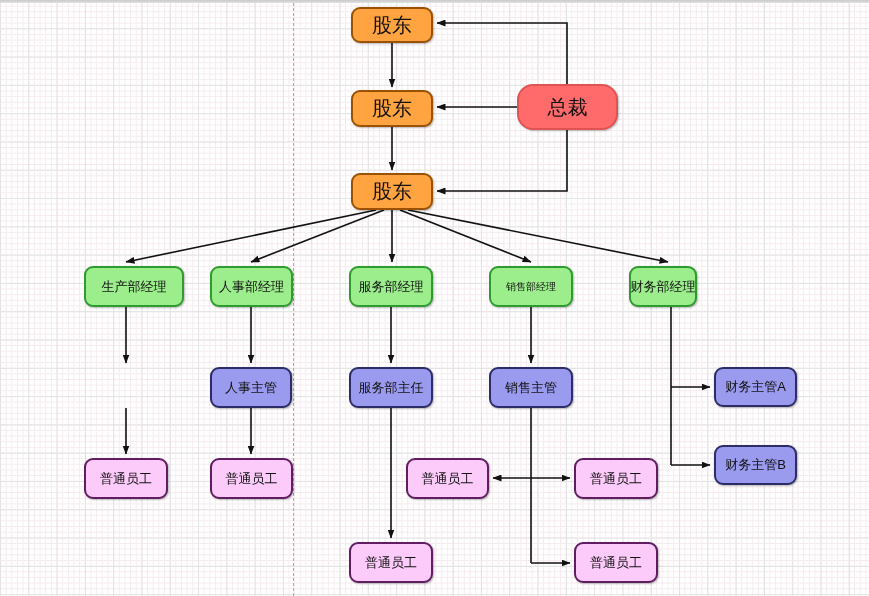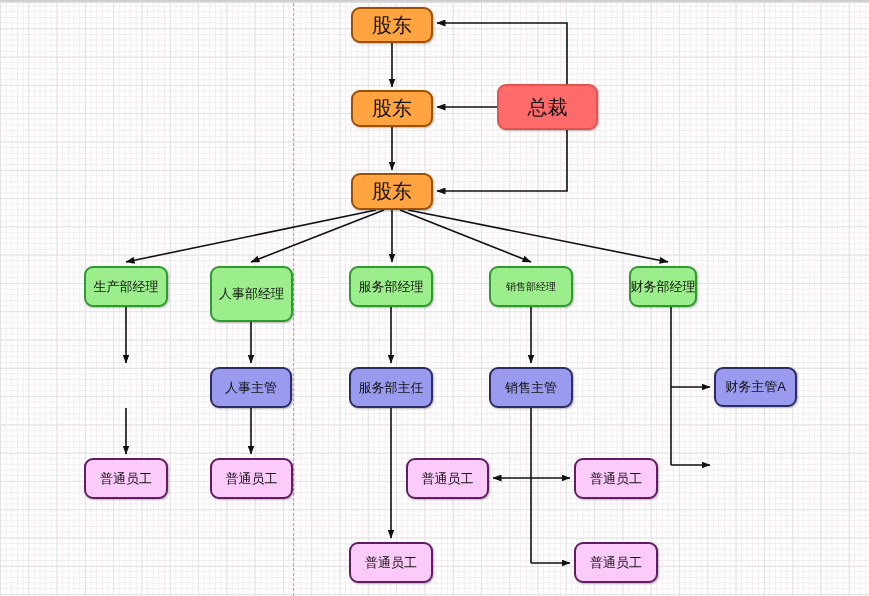--- a/index.html
+++ b/index.html
@@ -106,27 +106,27 @@
   <div class="node-layer">
       <div class="node" style="left: 351px; top: 7px; width: 82px; height: 36px; background: rgb(255, 164, 64); border-color: rgb(156, 81, 0); font-size: 20px; color: rgb(17, 17, 17);">
         <span>股东</span>
       </div>
       <div class="node" style="left: 351px; top: 90px; width: 82px; height: 37px; background: rgb(255, 164, 64); border-color: rgb(156, 81, 0); font-size: 20px; color: rgb(17, 17, 17);">
         <span>股东</span>
       </div>
       <div class="node" style="left: 351px; top: 173px; width: 82px; height: 37px; background: rgb(255, 164, 64); border-color: rgb(156, 81, 0); font-size: 20px; color: rgb(17, 17, 17);">
         <span>股东</span>
       </div>
-      <div class="node" style="left: 497px; top: 84px; width: 101px; height: 46px; background: rgb(255, 107, 107); border-color: rgb(223, 83, 83); font-size: 20px; color: rgb(17, 17, 17);">
+      <div class="node" style="left: 517px; top: 84px; width: 101px; height: 46px; background: rgb(255, 107, 107); border-color: rgb(223, 83, 83); font-size: 20px; color: rgb(17, 17, 17); border-radius: 16px;">
         <span>总裁</span>
       </div>
-      <div class="node" style="left: 84px; top: 266px; width: 84px; height: 41px; background: rgb(155, 238, 139); border-color: rgb(47, 154, 47); font-size: 13px; color: rgb(17, 17, 17);">
+      <div class="node" style="left: 84px; top: 266px; width: 100px; height: 41px; background: rgb(155, 238, 139); border-color: rgb(47, 154, 47); font-size: 13px; color: rgb(17, 17, 17);">
         <span>生产部经理</span>
       </div>
-      <div class="node" style="left: 210px; top: 266px; width: 83px; height: 56px; background: rgb(155, 238, 139); border-color: rgb(47, 154, 47); font-size: 13px; color: rgb(17, 17, 17);">
+      <div class="node" style="left: 210px; top: 266px; width: 83px; height: 41px; background: rgb(155, 238, 139); border-color: rgb(47, 154, 47); font-size: 13px; color: rgb(17, 17, 17);">
         <span>人事部经理</span>
       </div>
       <div class="node" style="left: 349px; top: 266px; width: 84px; height: 41px; background: rgb(155, 238, 139); border-color: rgb(47, 154, 47); font-size: 13px; color: rgb(17, 17, 17);">
         <span>服务部经理</span>
       </div>
       <div class="node" style="left: 489px; top: 266px; width: 84px; height: 41px; background: rgb(155, 238, 139); border-color: rgb(47, 154, 47); font-size: 10px; color: rgb(17, 17, 17);">
         <span>销售部经理</span>
       </div>
       <div class="node" style="left: 629px; top: 266px; width: 68px; height: 41px; background: rgb(155, 238, 139); border-color: rgb(47, 154, 47); font-size: 13px; color: rgb(17, 17, 17);">
         <span>财务部经理</span>
@@ -136,20 +136,23 @@
       </div>
       <div class="node" style="left: 349px; top: 367px; width: 84px; height: 41px; background: rgb(154, 154, 238); border-color: rgb(44, 44, 102); font-size: 13px; color: rgb(17, 17, 17);">
         <span>服务部主任</span>
       </div>
       <div class="node" style="left: 489px; top: 367px; width: 84px; height: 41px; background: rgb(154, 154, 238); border-color: rgb(44, 44, 102); font-size: 13px; color: rgb(17, 17, 17);">
         <span>销售主管</span>
       </div>
       <div class="node" style="left: 714px; top: 367px; width: 83px; height: 40px; background: rgb(154, 154, 238); border-color: rgb(44, 44, 102); font-size: 13px; color: rgb(17, 17, 17);">
         <span>财务主管A</span>
       </div>
+      <div class="node" style="left: 714px; top: 445px; width: 83px; height: 40px; background: rgb(154, 154, 238); border-color: rgb(44, 44, 102); font-size: 13px; color: rgb(17, 17, 17);">
+        <span>财务主管B</span>
+      </div>
       <div class="node" style="left: 84px; top: 458px; width: 84px; height: 41px; background: rgb(252, 203, 250); border-color: rgb(97, 29, 97); font-size: 13px; color: rgb(17, 17, 17);">
         <span>普通员工</span>
       </div>
       <div class="node" style="left: 210px; top: 458px; width: 83px; height: 41px; background: rgb(252, 203, 250); border-color: rgb(97, 29, 97); font-size: 13px; color: rgb(17, 17, 17);">
         <span>普通员工</span>
       </div>
       <div class="node" style="left: 406px; top: 458px; width: 83px; height: 41px; background: rgb(252, 203, 250); border-color: rgb(97, 29, 97); font-size: 13px; color: rgb(17, 17, 17);">
         <span>普通员工</span>
       </div>
       <div class="node" style="left: 574px; top: 458px; width: 84px; height: 41px; background: rgb(252, 203, 250); border-color: rgb(97, 29, 97); font-size: 13px; color: rgb(17, 17, 17);">

